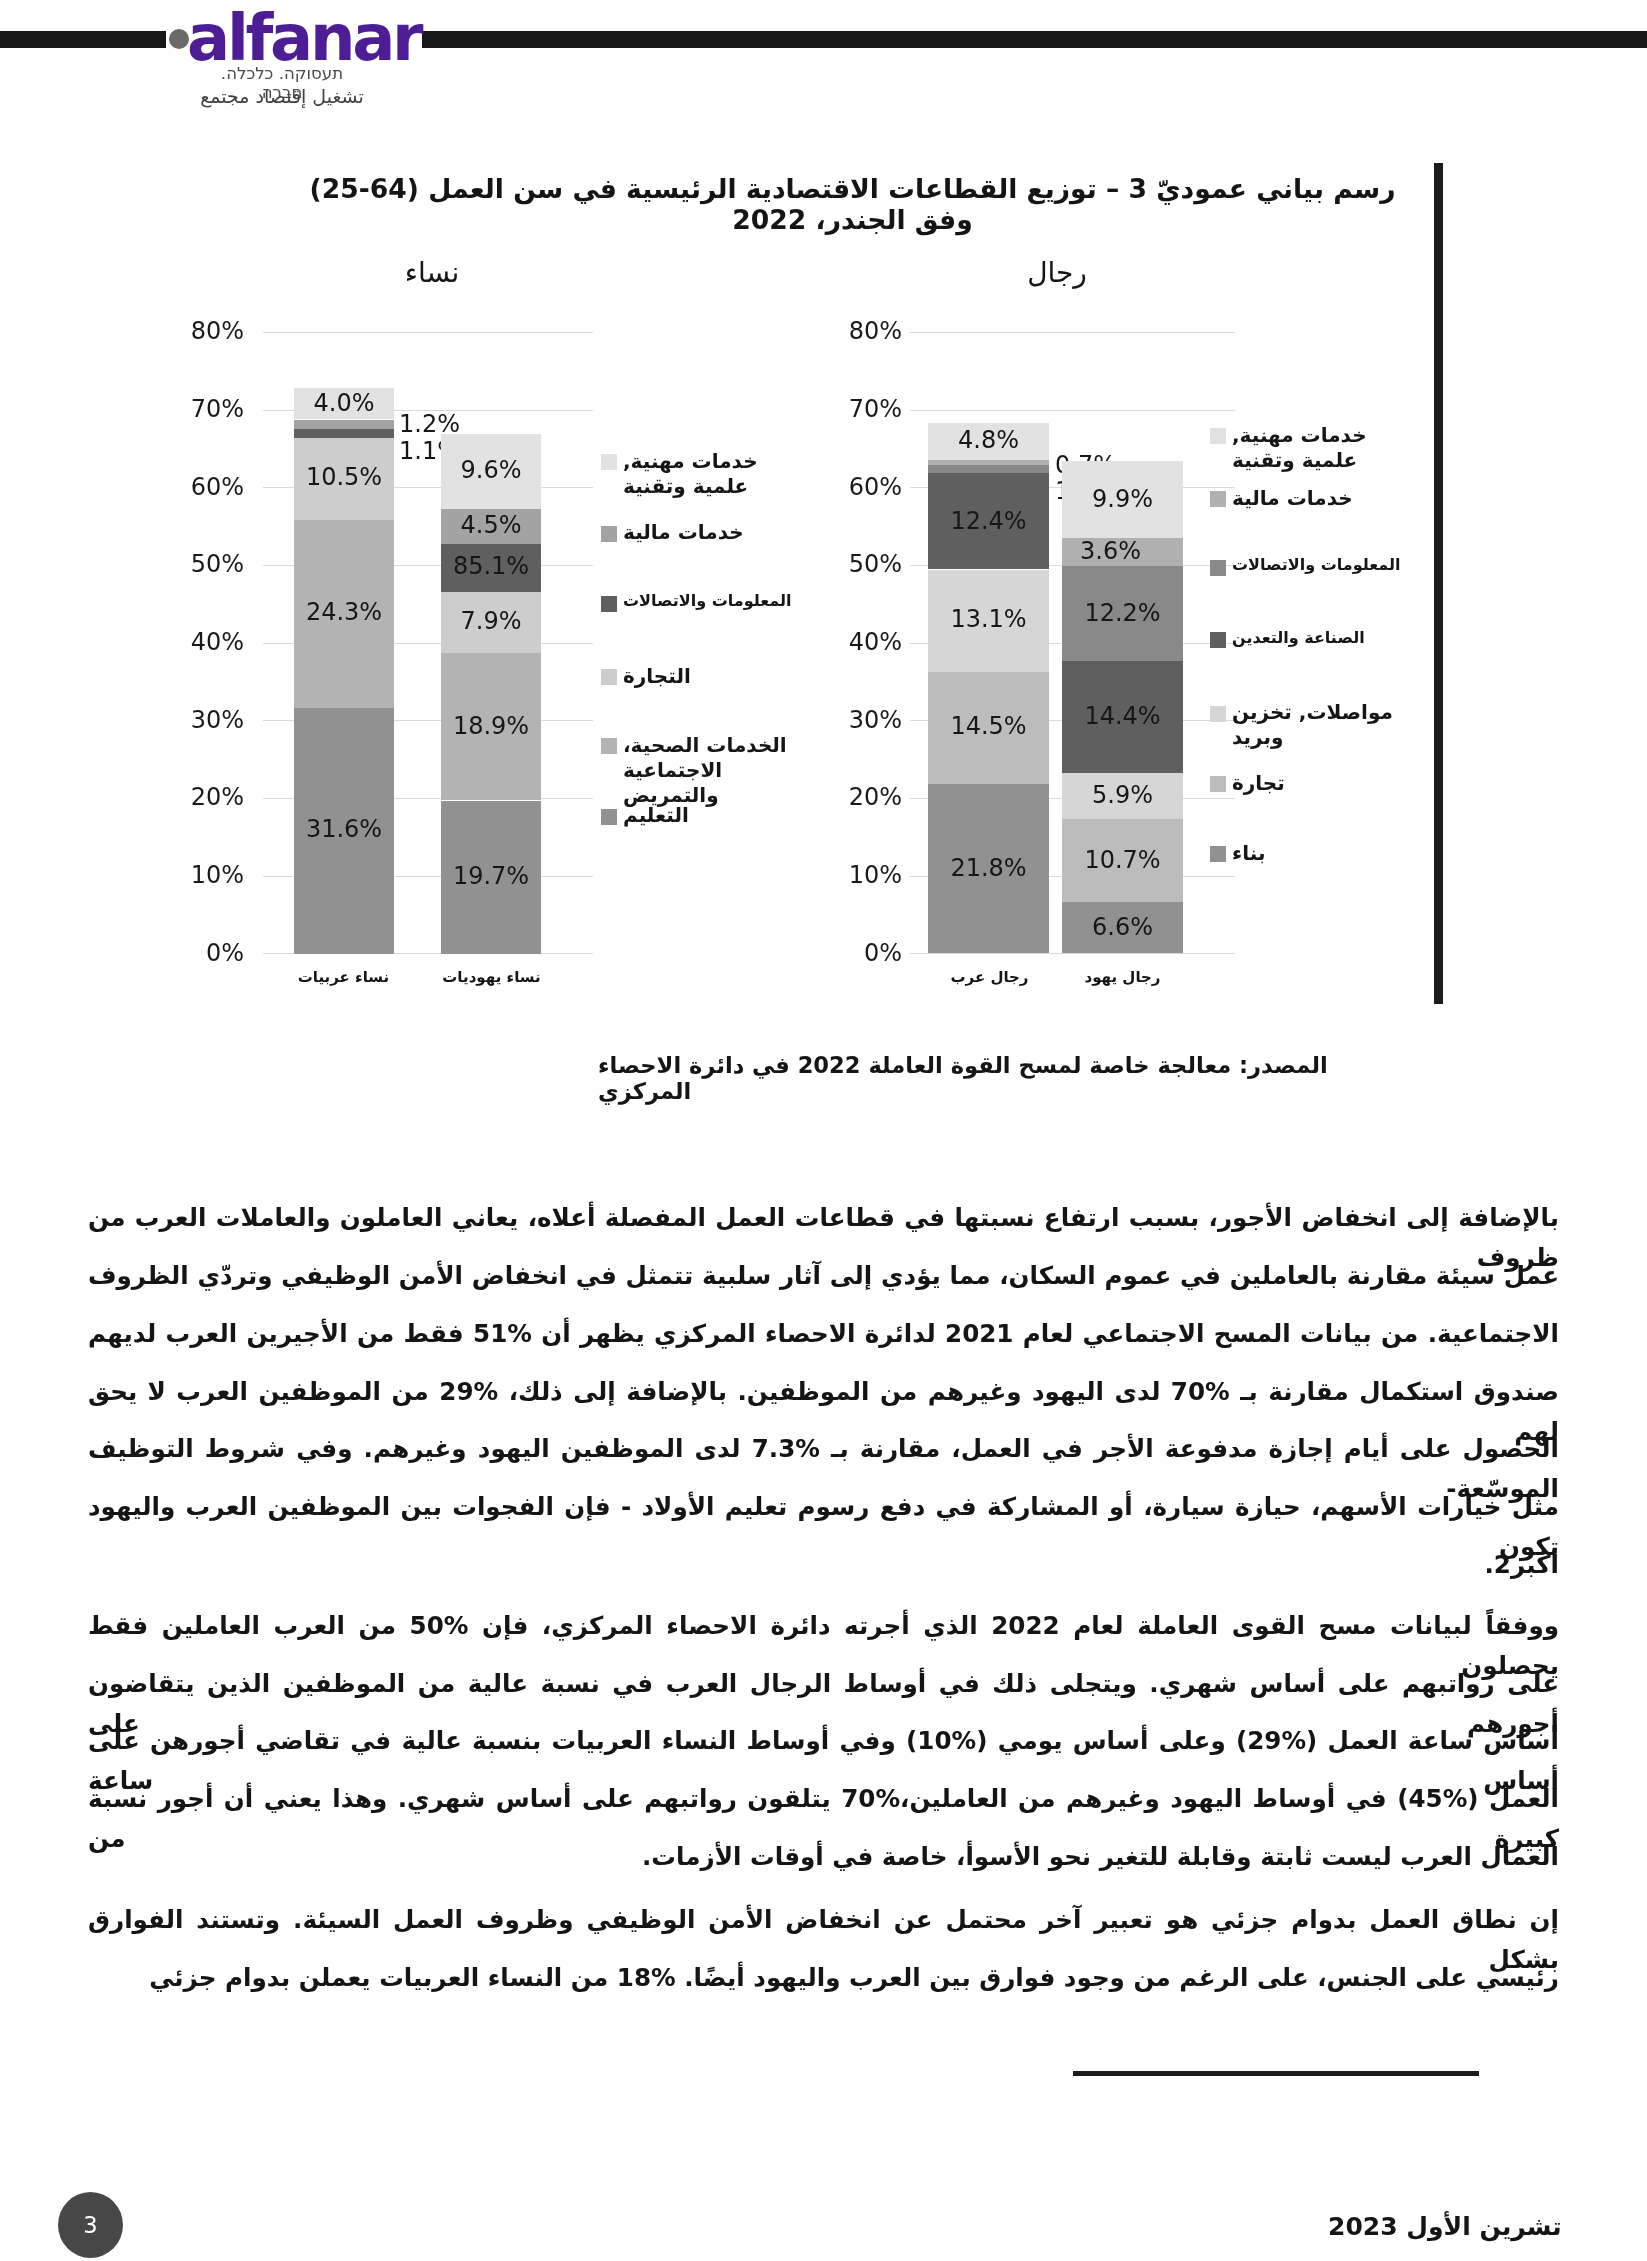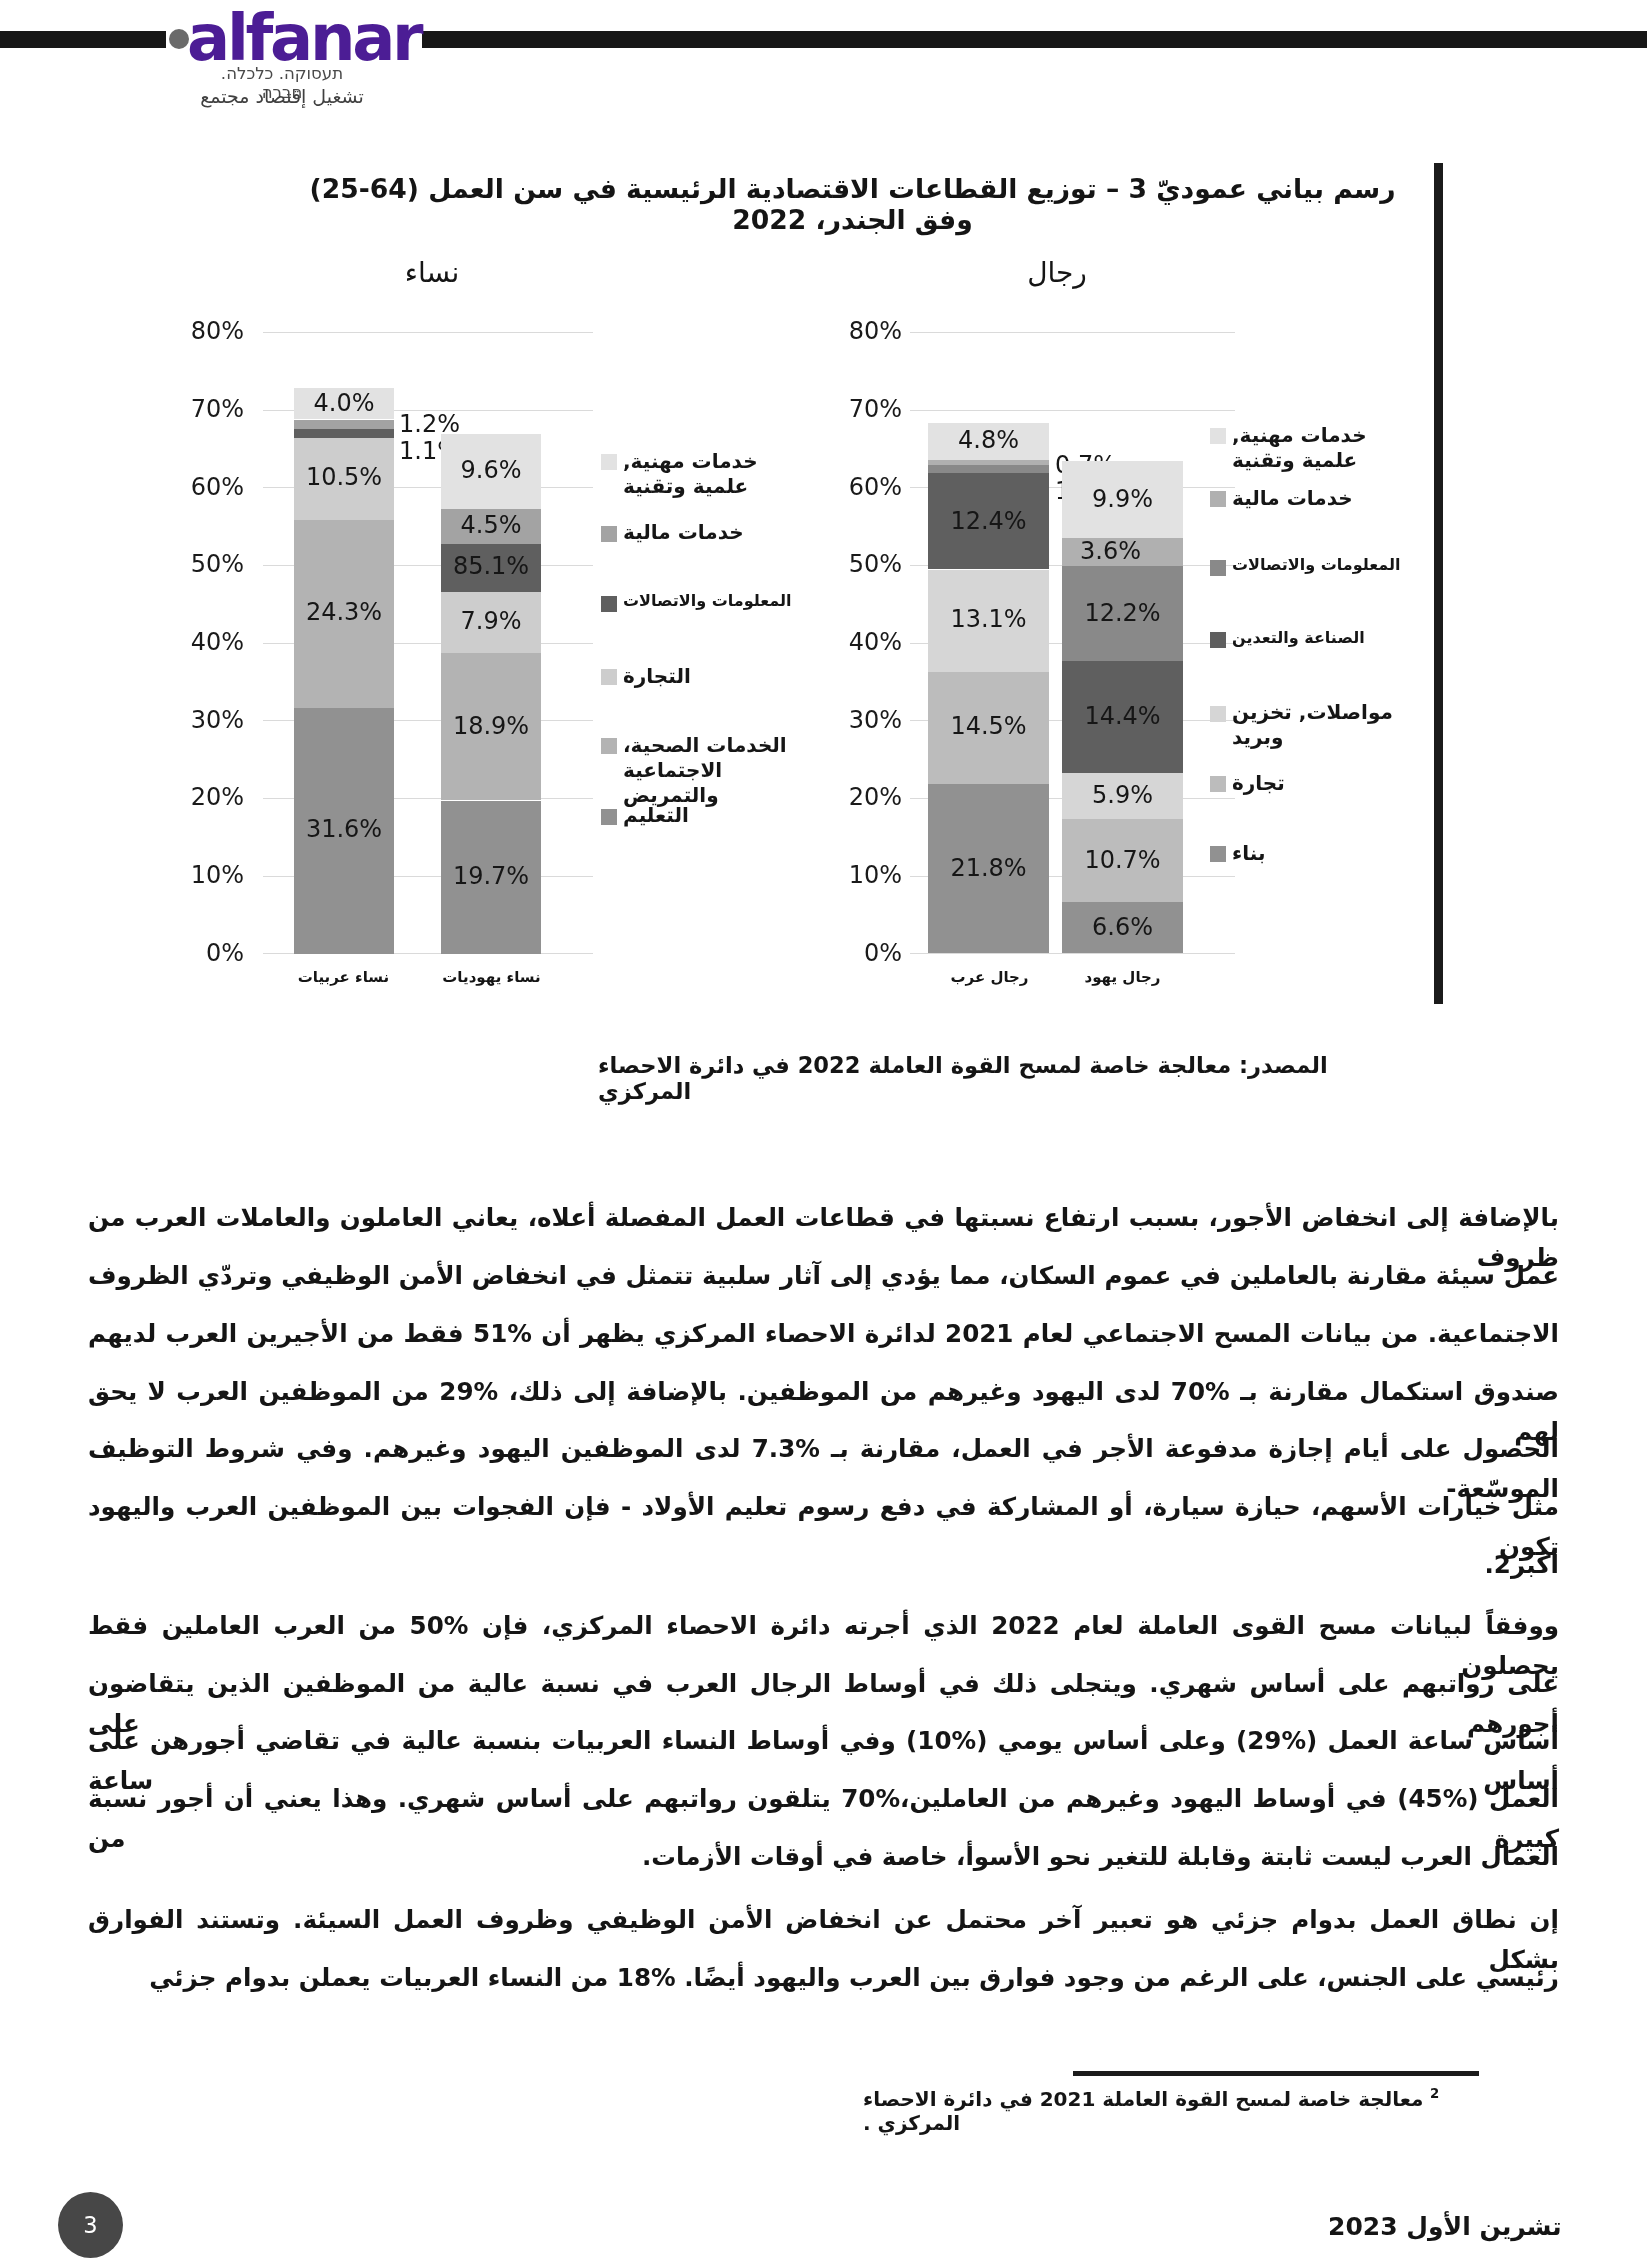--- a/index.html
+++ b/index.html
@@ -194,23 +194,20 @@
       <div class="bodyline j" style="top: 1606px;">ووفقاً لبيانات مسح القوى العاملة لعام 2022 الذي أجرته دائرة الاحصاء المركزي، فإن %50 من العرب العاملين فقط يحصلون</div>
       <div class="bodyline j" style="top: 1664px;">على رواتبهم على أساس شهري. ويتجلى ذلك في أوساط الرجال العرب في نسبة عالية من الموظفين الذين يتقاضون أجورهم على</div>
       <div class="bodyline j" style="top: 1721px;">أساس ساعة العمل (%29) وعلى أساس يومي (%10) وفي أوساط النساء العربيات بنسبة عالية في تقاضي أجورهن على أساس ساعة</div>
       <div class="bodyline j" style="top: 1779px;">العمل (%45) في أوساط اليهود وغيرهم من العاملين،%70 يتلقون رواتبهم على أساس شهري. وهذا يعني أن أجور نسبة كبيرة من</div>
       <div class="bodyline r" style="top: 1837px;">العمال العرب ليست ثابتة وقابلة للتغير نحو الأسوأ، خاصة في أوقات الأزمات.</div>
       <div class="bodyline j" style="top: 1900px;">إن نطاق العمل بدوام جزئي هو تعبير آخر محتمل عن انخفاض الأمن الوظيفي وظروف العمل السيئة. وتستند الفوارق بشكل</div>
       <div class="bodyline r" style="top: 1958px;">رئيسي على الجنس، على الرغم من وجود فوارق بين العرب واليهود أيضًا. %18 من النساء العربيات يعملن بدوام جزئي</div>
     </div>
 
   <div class="fnrule"></div>
-  <div class="footnote">
-    <sup class="fnsup">2</sup><span>معالجة خاصة لمسح القوة العاملة 2021 في دائرة الاحصاء المركزي .</span>
-  </div>
 
   <div class="pagenum-circle">
     <span>3</span>
   </div>
   <div class="date">
     <span>تشرين الأول</span>
     <span class="yr">2023</span>
   </div>
 
 </div>

